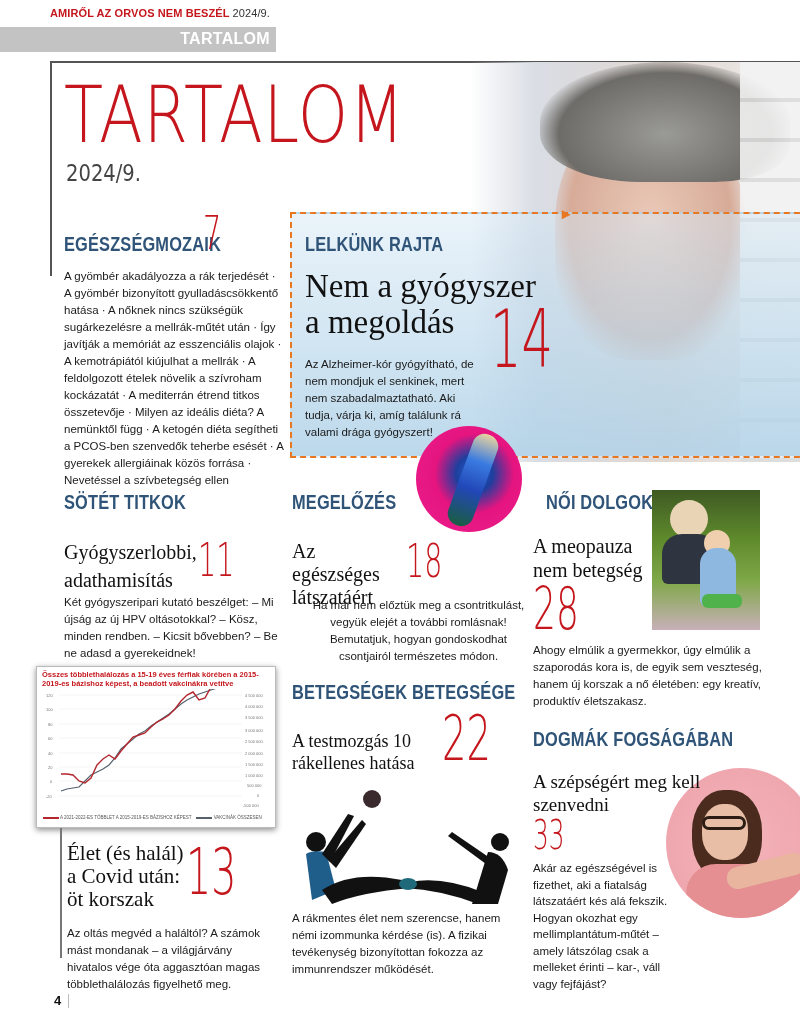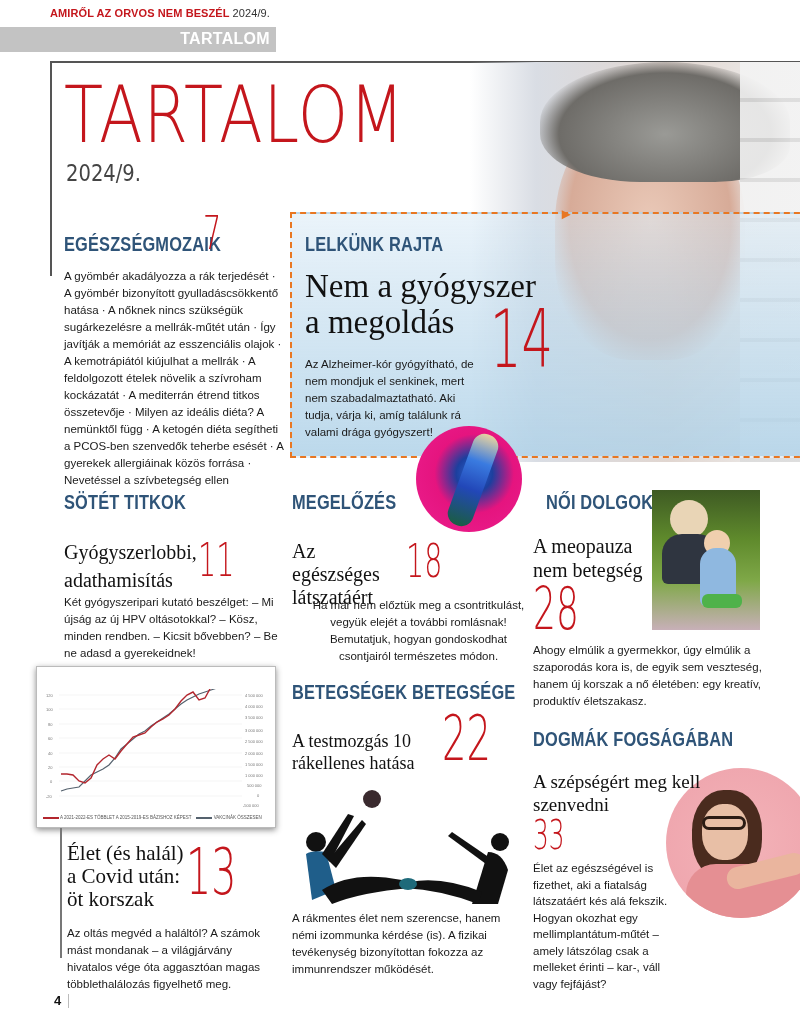--- a/index.html
+++ b/index.html
@@ -138,20 +138,21 @@
 <div class="abs grandma">
   <div class="head"></div>
     <div class="body1"></div>
     <div class="kidhead"></div>
     <div class="kid"></div>
     <div class="legs"></div>
 </div>
 <div class="abs body" style="left:533px; top:642px; width:262px; text-indent:0;">Ahogy elmúlik a gyermekkor, úgy elmúlik a szaporodás kora is, de egyik sem veszteség, hanem új korszak a nő életében: egy kreatív, produktív életszakasz.</div>
 
 <div class="abs chartbox">
+  <div class="chart-title">Összes többlethalálozás a 15-19 éves férfiak körében a 2015-2019-es bázishoz képest, a beadott vakcinákra vetítve</div>
   <svg class="chart-svg" width="240" height="126" viewBox="0 0 240 126">
     <g font-size="4" fill="#777" font-family="Liberation Sans, sans-serif">
       <text x="9" y="8">120</text>
         <text x="9" y="22">100</text>
         <text x="11" y="37">80</text>
       <text x="11" y="51">60</text>
         <text x="11" y="66">40</text>
         <text x="11" y="80">20</text>
       <text x="13" y="94">0</text>
         <text x="9" y="109">-20</text>
@@ -217,16 +218,16 @@
 <div class="abs sec" style="left:533px; top:727px;">DOGMÁK FOGSÁGÁBAN</div>
 <div class="abs woman">
   <div class="hair2"></div>
     <div class="face2"></div>
     <div class="glasses"></div>
     <div class="top2"></div>
     <div class="arm"></div>
 </div>
 <div class="abs headline" style="left:533px; top:770px; width:180px; font-size:19px; line-height:23px;">A szépségért meg kell szenvedni</div>
 <div class="abs num" style="left:533px; top:815px; font-size:40px;">33</div>
-<div class="abs body" style="left:533px; top:860px; width:140px; line-height:16.5px;">Élet az egészségével is fizethet, aki a fiatalság látszatáért kés alá fekszik. Hogyan okozhat egy mellimplantátum-műtét – amely látszólag csak a melleket érinti – kar-, váll vagy fejfájást?</div>
+<div class="abs body" style="left:533px; top:860px; width:140px; line-height:16.5px;">Akár az egészségével is fizethet, aki a fiatalság látszatáért kés alá fekszik. Hogyan okozhat egy mellimplantátum-műtét – amely látszólag csak a melleket érinti – kar-, váll vagy fejfájást?</div>
 
 <div class="abs pagenum">4</div>
 <div class="abs pagebar"></div>
 
 </body></html>

